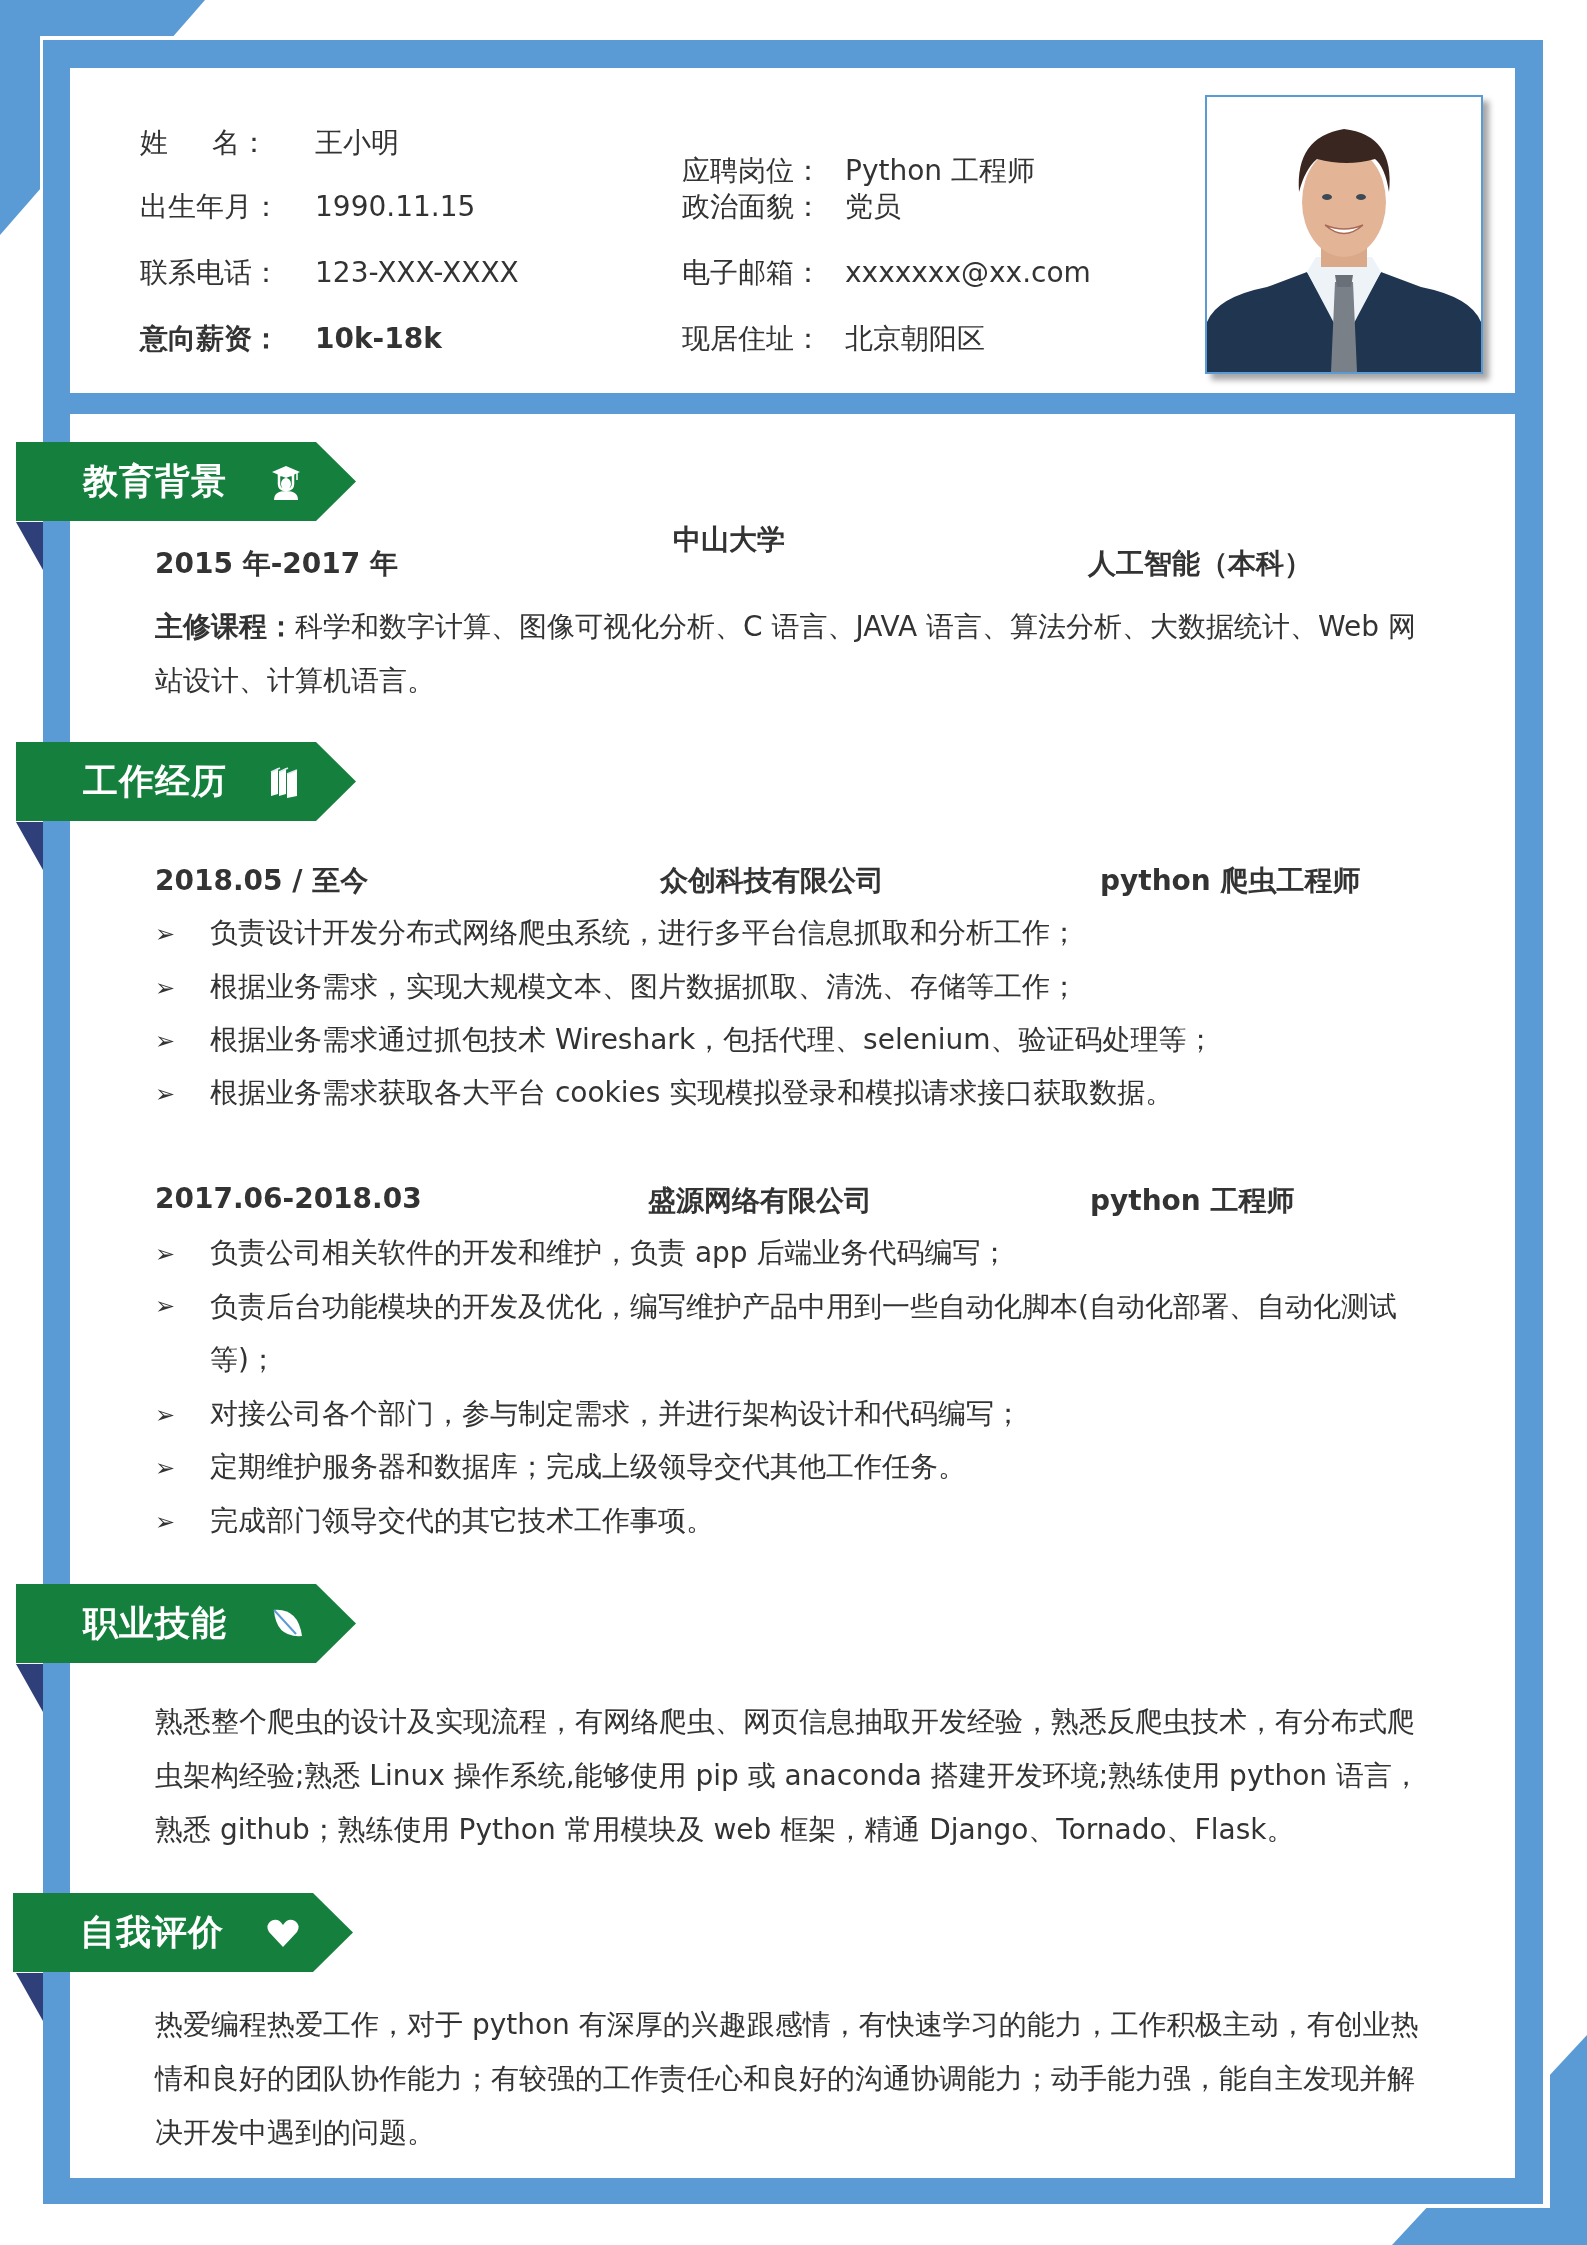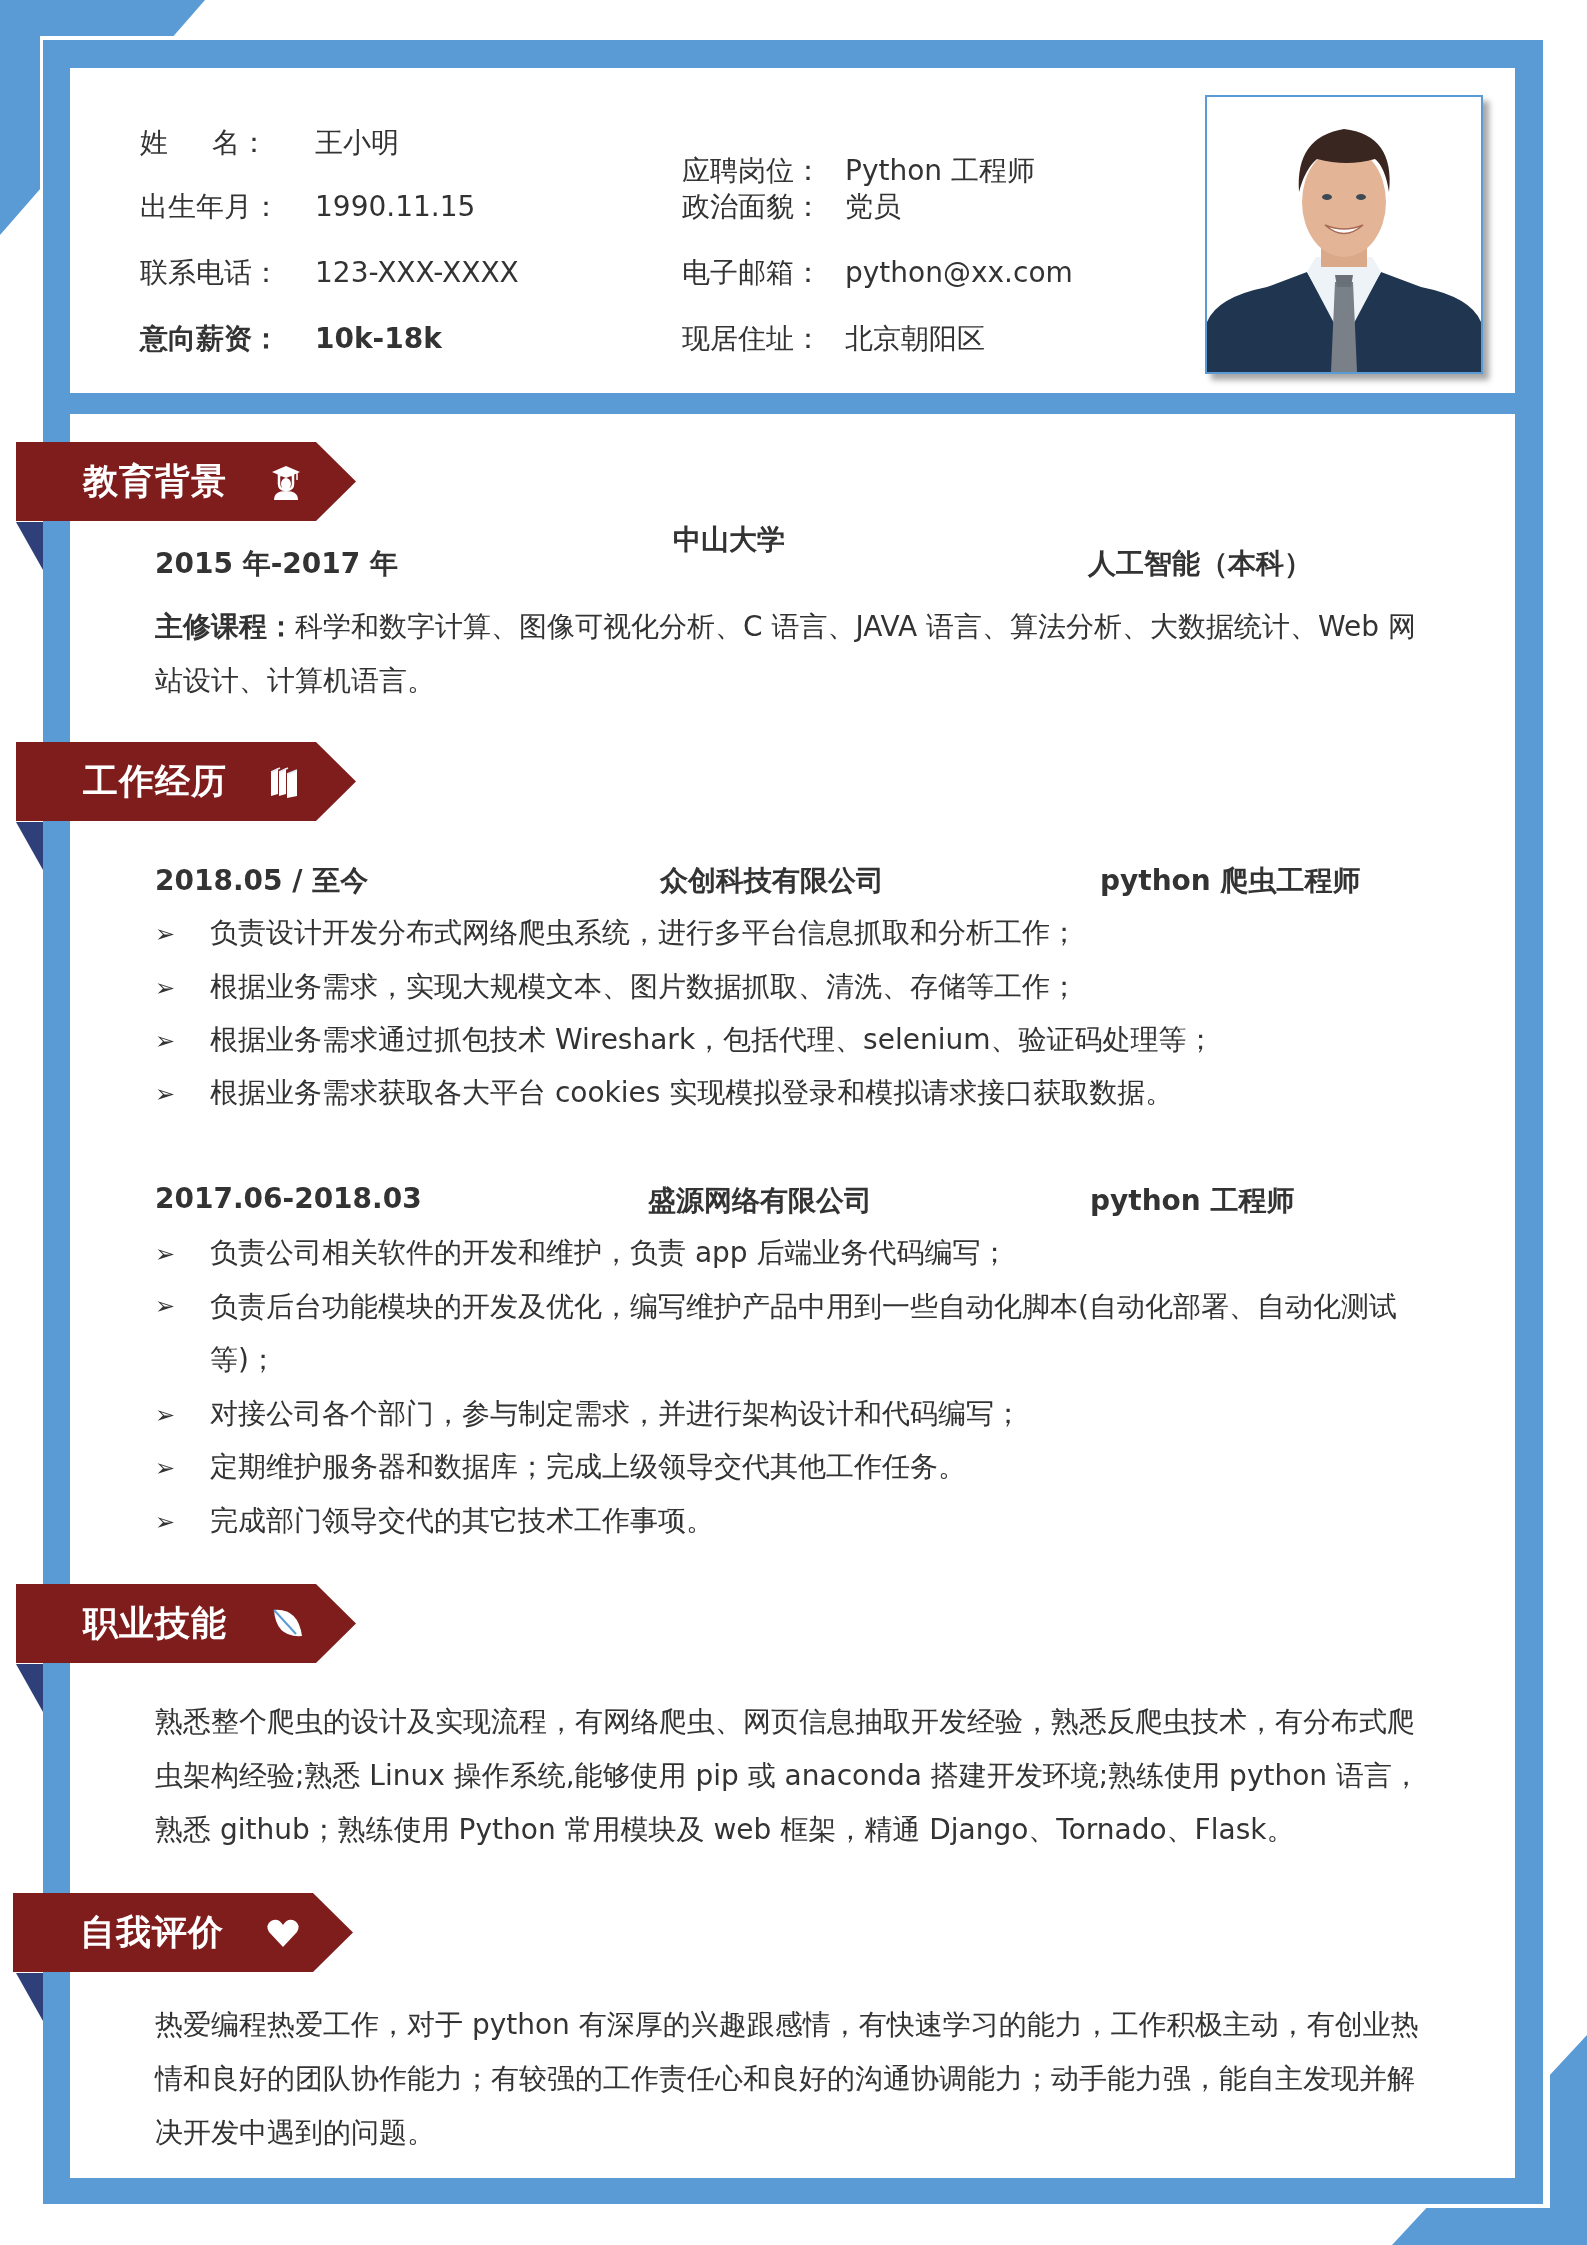--- a/index.html
+++ b/index.html
@@ -22,21 +22,21 @@
   .inner-main { left: 70px; top: 414px; width: 1445px; height: 1764px; background: #fff; }
 
   
   .info-row { position: absolute; font-size: 28px; line-height: 34px; color: #333; white-space: nowrap; }
   .info-label { display: inline-block; width: 175px; }
   .label-justify { display: inline-flex; justify-content: space-between; width: 128px; }
   .photo-wrap { left: 1205px; top: 95px; width: 274px; height: 275px; border: 2px solid #5b9bd5;
     background: #fff; box-shadow: 6px 6px 6px rgba(0,0,0,0.35); overflow: hidden; }
 
   
-  .sec-head { position: absolute; left: 16px; width: 340px; height: 79px; background: #7f1d1d;
+  .sec-head { position: absolute; left: 16px; width: 340px; height: 79px; background: #15803d;
     clip-path: polygon(0 0, 300px 0, 340px 39.5px, 300px 79px, 0 79px); }
   .sec-title { position: absolute; left: 67px; top: 16px; font-size: 35px; font-weight: bold; color: #fff;
     letter-spacing: 1px; }
   .sec-icon { position: absolute; left: 250px; top: 20px; width: 40px; height: 40px; }
   .sec-fold { position: absolute; left: 16px; width: 27px; height: 48px; background: #2f3f7a;
     clip-path: polygon(0 0, 27px 0, 27px 48px); }
 
   .bold-line { position: absolute; font-size: 28px; font-weight: bold; color: #333; white-space: nowrap; }
   .para { position: absolute; font-size: 28px; line-height: 54px; color: #333; }
   .bullet { position: absolute; left: 155px; font-size: 28px; line-height: 53px; color: #333; white-space: nowrap; }
@@ -70,21 +70,21 @@
     <span class="info-label">意向薪资：</span><span>10k-18k</span>
   </div>
 
   <div class="info-row" style="left:682px; top:126px;margin-top:28px;">
     <span class="info-label" style="width:163px">应聘岗位：</span><span>Python 工程师</span>
   </div>
   <div class="info-row" style="left:682px; top:190px;">
     <span class="info-label" style="width:163px">政治面貌：</span><span>党员</span>
   </div>
   <div class="info-row" style="left:682px; top:256px;">
-    <span class="info-label" style="width:163px">电子邮箱：</span><span>python@xx.com</span>
+    <span class="info-label" style="width:163px">电子邮箱：</span><span>xxxxxxx@xx.com</span>
   </div>
   <div class="info-row" style="left:682px; top:322px;">
     <span class="info-label" style="width:163px">现居住址：</span><span>北京朝阳区</span>
   </div>
 
   <div class="abs photo-wrap">
     <svg width="274" height="275" viewBox="0 0 274 275">
       <rect width="274" height="275" fill="#ffffff"></rect>
 
       <path d="M0 275 L0 225 Q10 200 60 190 L100 175 L137 240 L174 175 L214 190 Q264 200 274 225 L274 275 Z" fill="#1f3550"></path>

